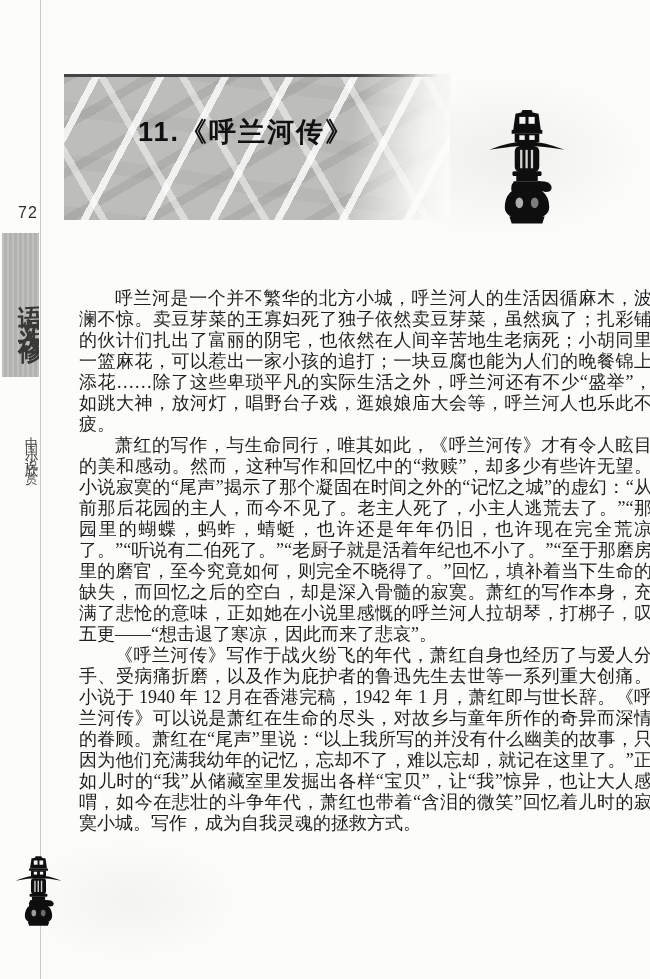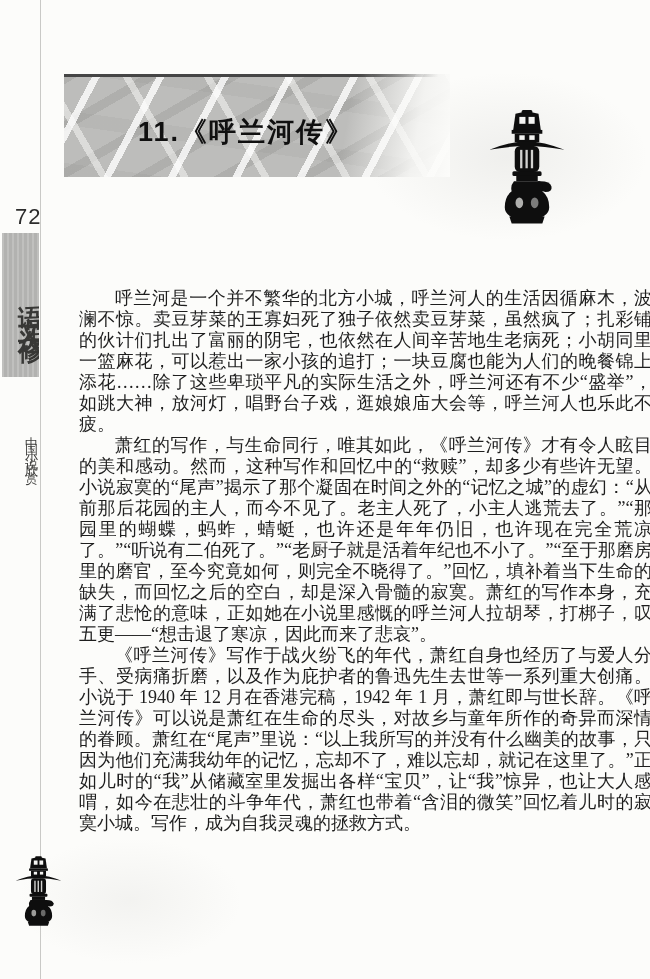--- a/index.html
+++ b/index.html
@@ -19,21 +19,21 @@
   }
   
   .margin-rule{
     position:absolute;left:40px;top:0;width:1px;height:979px;
     background:#c9c9c6;
   }
   
   .page-number{
     position:absolute;left:15px;top:204px;width:26px;
     font-family:"Liberation Sans","DejaVu Sans",sans-serif;
-    font-size:22px;color:#2c2c2c;text-align:center;letter-spacing:1px;
+    font-size:16px;color:#2c2c2c;text-align:center;letter-spacing:1px;
   }
   
   .series-block{
     position:absolute;left:2px;top:233px;width:37px;height:144px;
     background:
       repeating-linear-gradient(90deg, rgba(255,255,255,.18) 0 2px, rgba(0,0,0,0) 2px 5px),
       #b2b2b0;
     display:flex;align-items:center;justify-content:flex-end;
     overflow:hidden;
   }
@@ -46,21 +46,21 @@
     padding-top:6px;
   }
   .series-subtitle{
     position:absolute;left:13px;top:384px;width:27px;height:126px;
     writing-mode:vertical-rl;text-orientation:upright;
     font-size:13px;letter-spacing:7px;color:#3d3d3b;
     text-align:center;
   }
   
   .banner{
-    position:absolute;left:64px;top:74px;width:386px;height:103px;
+    position:absolute;left:64px;top:74px;width:386px;height:146px;
     background:
       linear-gradient(100deg, rgba(252,252,250,0) 0 72%, rgba(252,252,250,.85) 90%, #fcfcfa 100%),
       repeating-linear-gradient(118deg, rgba(255,255,255,0) 0 26px, rgba(255,255,255,.8) 26px 33px, rgba(255,255,255,0) 33px 57px),
       repeating-linear-gradient(60deg, rgba(255,255,255,0) 0 31px, rgba(246,246,244,.55) 31px 38px, rgba(255,255,255,0) 38px 70px),
       repeating-linear-gradient(150deg, rgba(125,125,122,.22) 0 9px, rgba(0,0,0,0) 9px 41px),
       repeating-linear-gradient(8deg, rgba(140,140,137,.12) 0 14px, rgba(0,0,0,0) 14px 52px),
       #bdbdbb;
   }
   .banner-topline{
     position:absolute;left:0;top:0;width:100%;height:3px;

